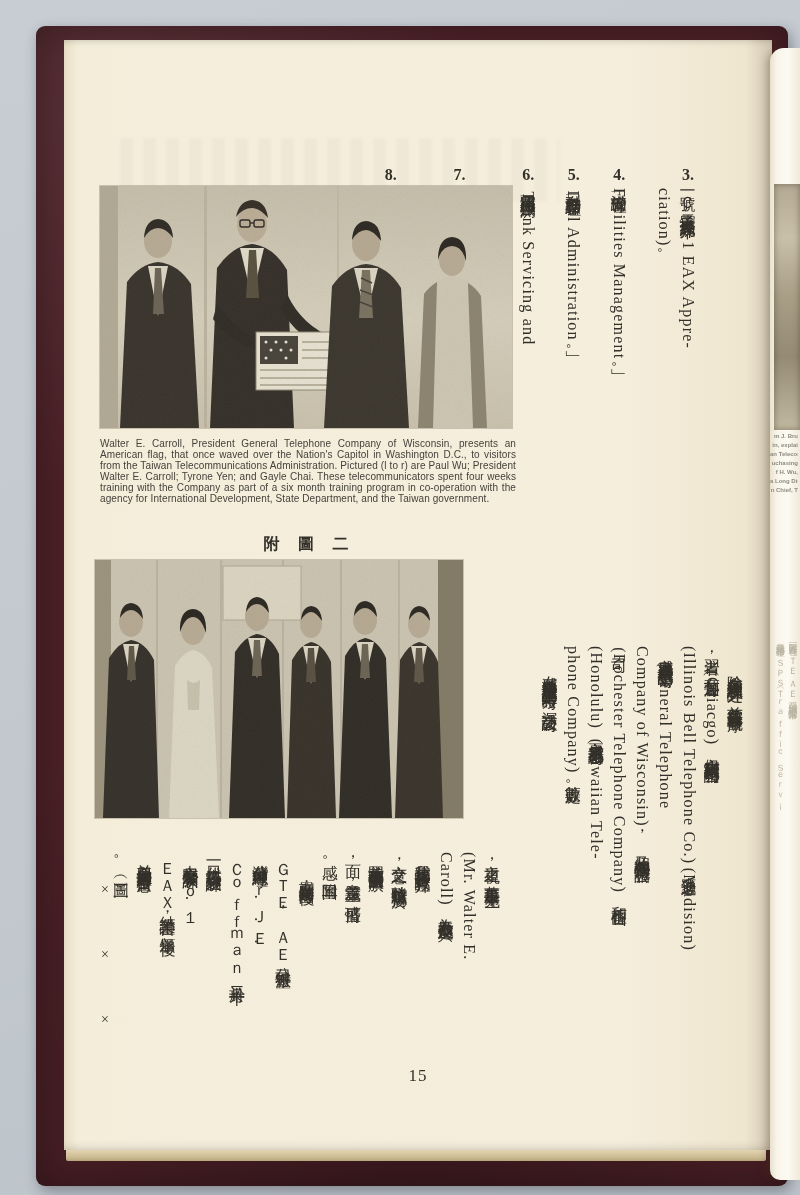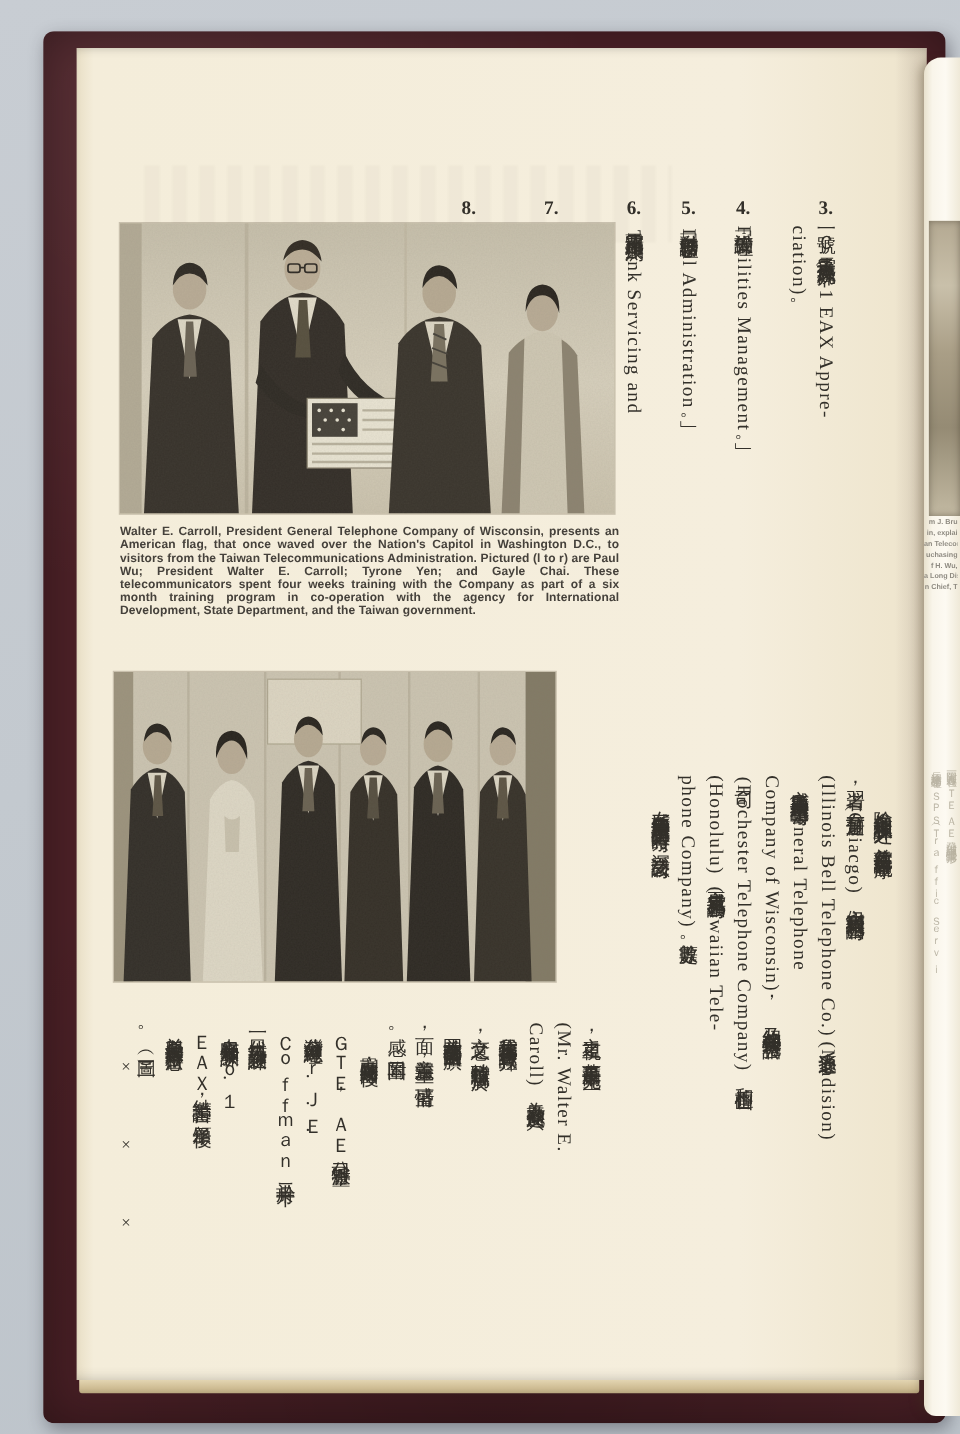--- a/index.html
+++ b/index.html
@@ -34,21 +34,21 @@
   .course-list{position:absolute;right:50px;top:148px;width:232px;height:458px;list-style:none;
     font-size:16px;line-height:1.45;letter-spacing:1.2px;}
   .course-list li{padding-block-start:1.4em;text-indent:-1.4em;}
   .course-list .num{text-combine-upright:all;text-orientation:upright;font-weight:bold;}
   .course-list .txt{white-space:pre-line;}
   .photo{position:absolute;background:#cdc5b0;box-shadow:0 0 0 1px rgba(120,110,88,.35);}
   .photo1{left:36px;top:146px;width:412px;height:242px;}
   .photo2{left:31px;top:520px;width:368px;height:258px;}
   .photo svg{display:block;width:100%;height:100%;}
   .caption-en{position:absolute;left:36px;top:398px;width:416px;
-    font-family:"Liberation Sans","DejaVu Sans",sans-serif;font-weight:bold;
+    font-family:"Liberation Sans","DejaVu Sans",sans-serif;font-weight:normal;
     font-size:10px;line-height:11px;letter-spacing:.1px;color:var(--caption_ink);
     text-align:justify;}
   .fig-label{position:absolute;font-weight:bold;font-size:16px;letter-spacing:1.15em;
     color:var(--ink);text-align:center;text-indent:1.15em;}
   .fig-label.f2{left:36px;top:494px;width:412px;}
   .fig-label.f3{left:31px;top:787px;width:368px;}
   .body-a{position:absolute;right:25px;top:606px;width:252px;height:424px;
     font-size:16px;line-height:1.45;letter-spacing:1.2px;}
   .body-b{position:absolute;left:38px;top:812px;width:402px;height:224px;
     font-size:16px;line-height:1.45;letter-spacing:1.2px;}
@@ -163,20 +163,21 @@
           <path d="M387 242 L381 110 Q376 102 368 97 L373 242 Z" fill="#8d8471"></path>
           <ellipse cx="352" cy="74" rx="13" ry="16" fill="#b9ac96"></ellipse>
           <path d="M338 74 Q338 52 352 51 Q367 52 366 75 Q362 60 352 60 Q342 60 338 74 Z" fill="#2b2620"></path>
         </g>
         <rect width="412" height="242" filter="url(#grain1)" opacity="0.55"></rect>
       </svg>
     </figure>
 
     <p class="caption-en">Walter E. Carroll, President General Telephone Company of Wisconsin, presents an American flag, that once waved over the Nation's Capitol in Washington D.C., to visitors from the Taiwan Telecommunications Administration. Pictured (l to r) are Paul Wu; President Walter E. Carroll; Tyrone Yen; and Gayle Chai. These telecommunicators spent four weeks training with the Company as part of a six month training program in co-operation with the agency for International Development, State Department, and the Taiwan government.</p>
 
+    <div class="fig-label f2">附圖二</div>
 
     <figure class="photo photo2">
       <svg viewBox="0 0 368 258">
         <defs>
           <filter id="grain2">
               <feTurbulence type="fractalNoise" baseFrequency="0.75" numOctaves="2"></feTurbulence>
             <feColorMatrix type="matrix" values="0 0 0 0 .22  0 0 0 0 .2  0 0 0 0 .16  0 0 0 .2 0"></feColorMatrix>
             </filter>
         </defs>
         <rect width="368" height="258" fill="#ccc5b2"></rect>
@@ -267,20 +268,21 @@
 並與金局長耀輝合影留念
 。（圖三）</p>
     </div>
 
     <div class="xmarks">
       <span>×</span>
       <span>×</span>
       <span>×</span>
     </div>
 
+    <div class="page-number">15</div>
   </div>
 
   <div class="adjacent">
     <div class="adj-photo"></div>
     <div class="adj-captions">
       <div>m J. Bru</div>
       <div>in, explai</div>
       <div>an Telecom</div>
       <div>uchasing</div>
       <div>f H. Wu,</div>

